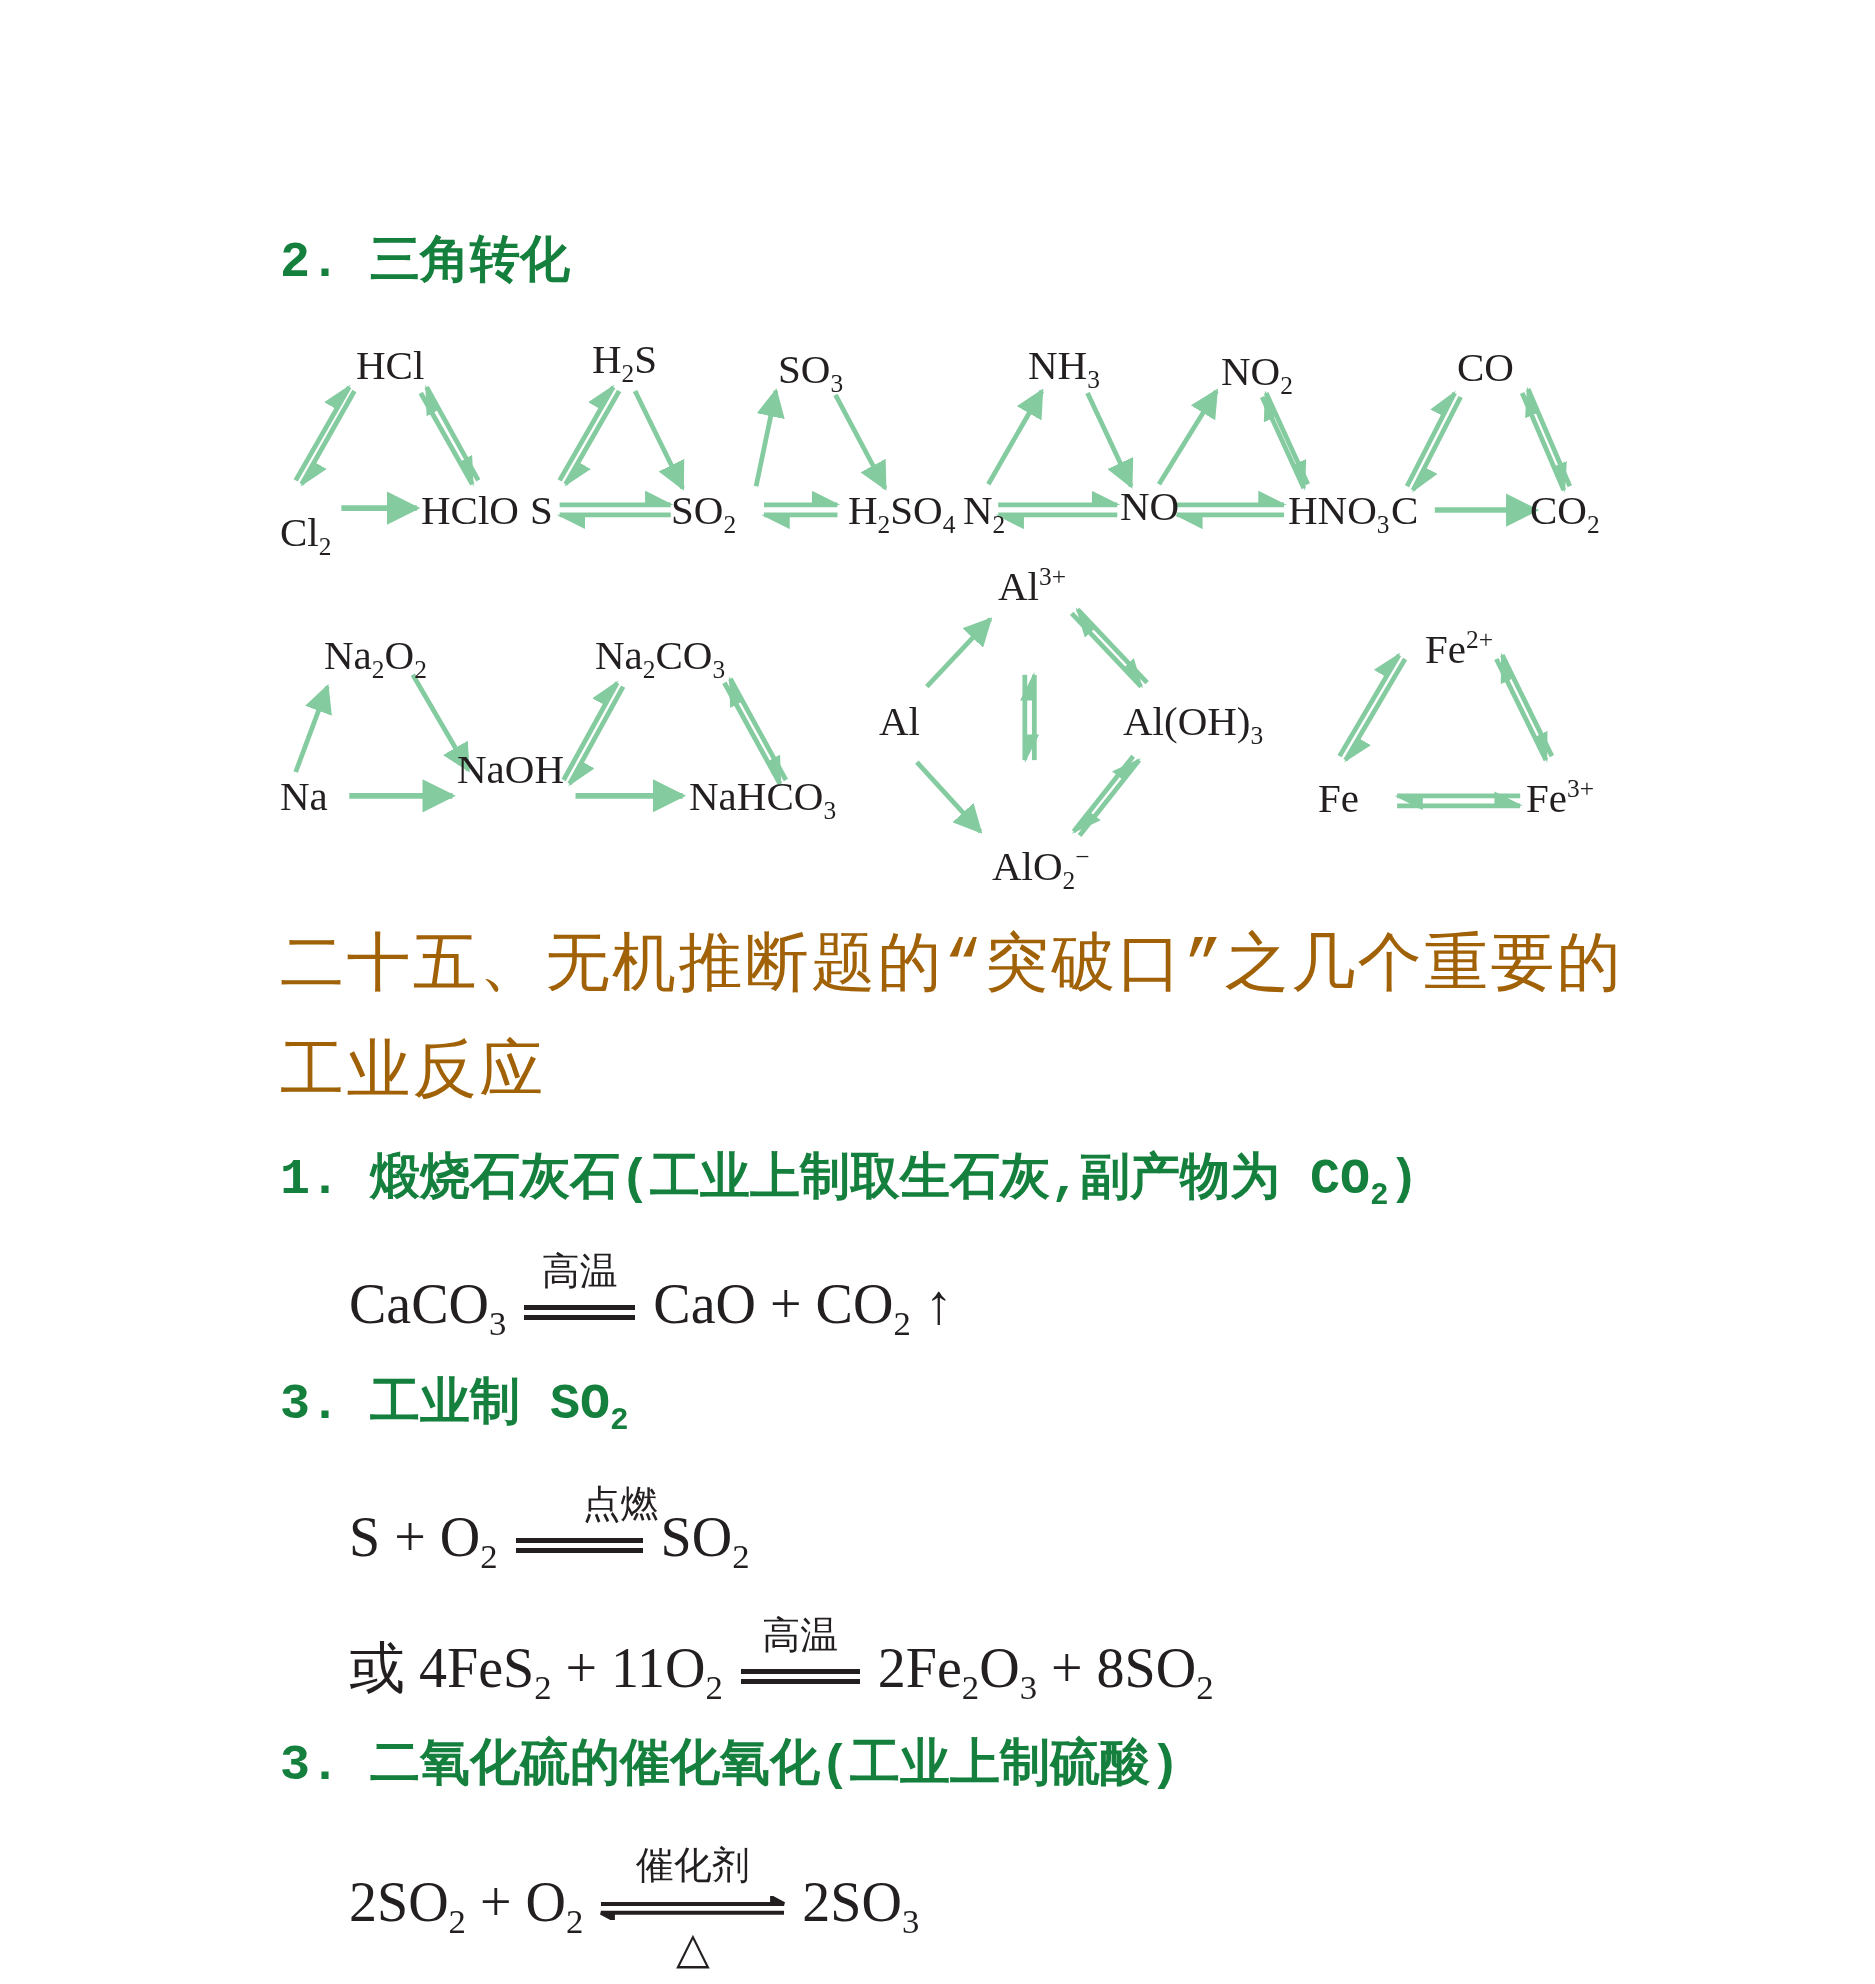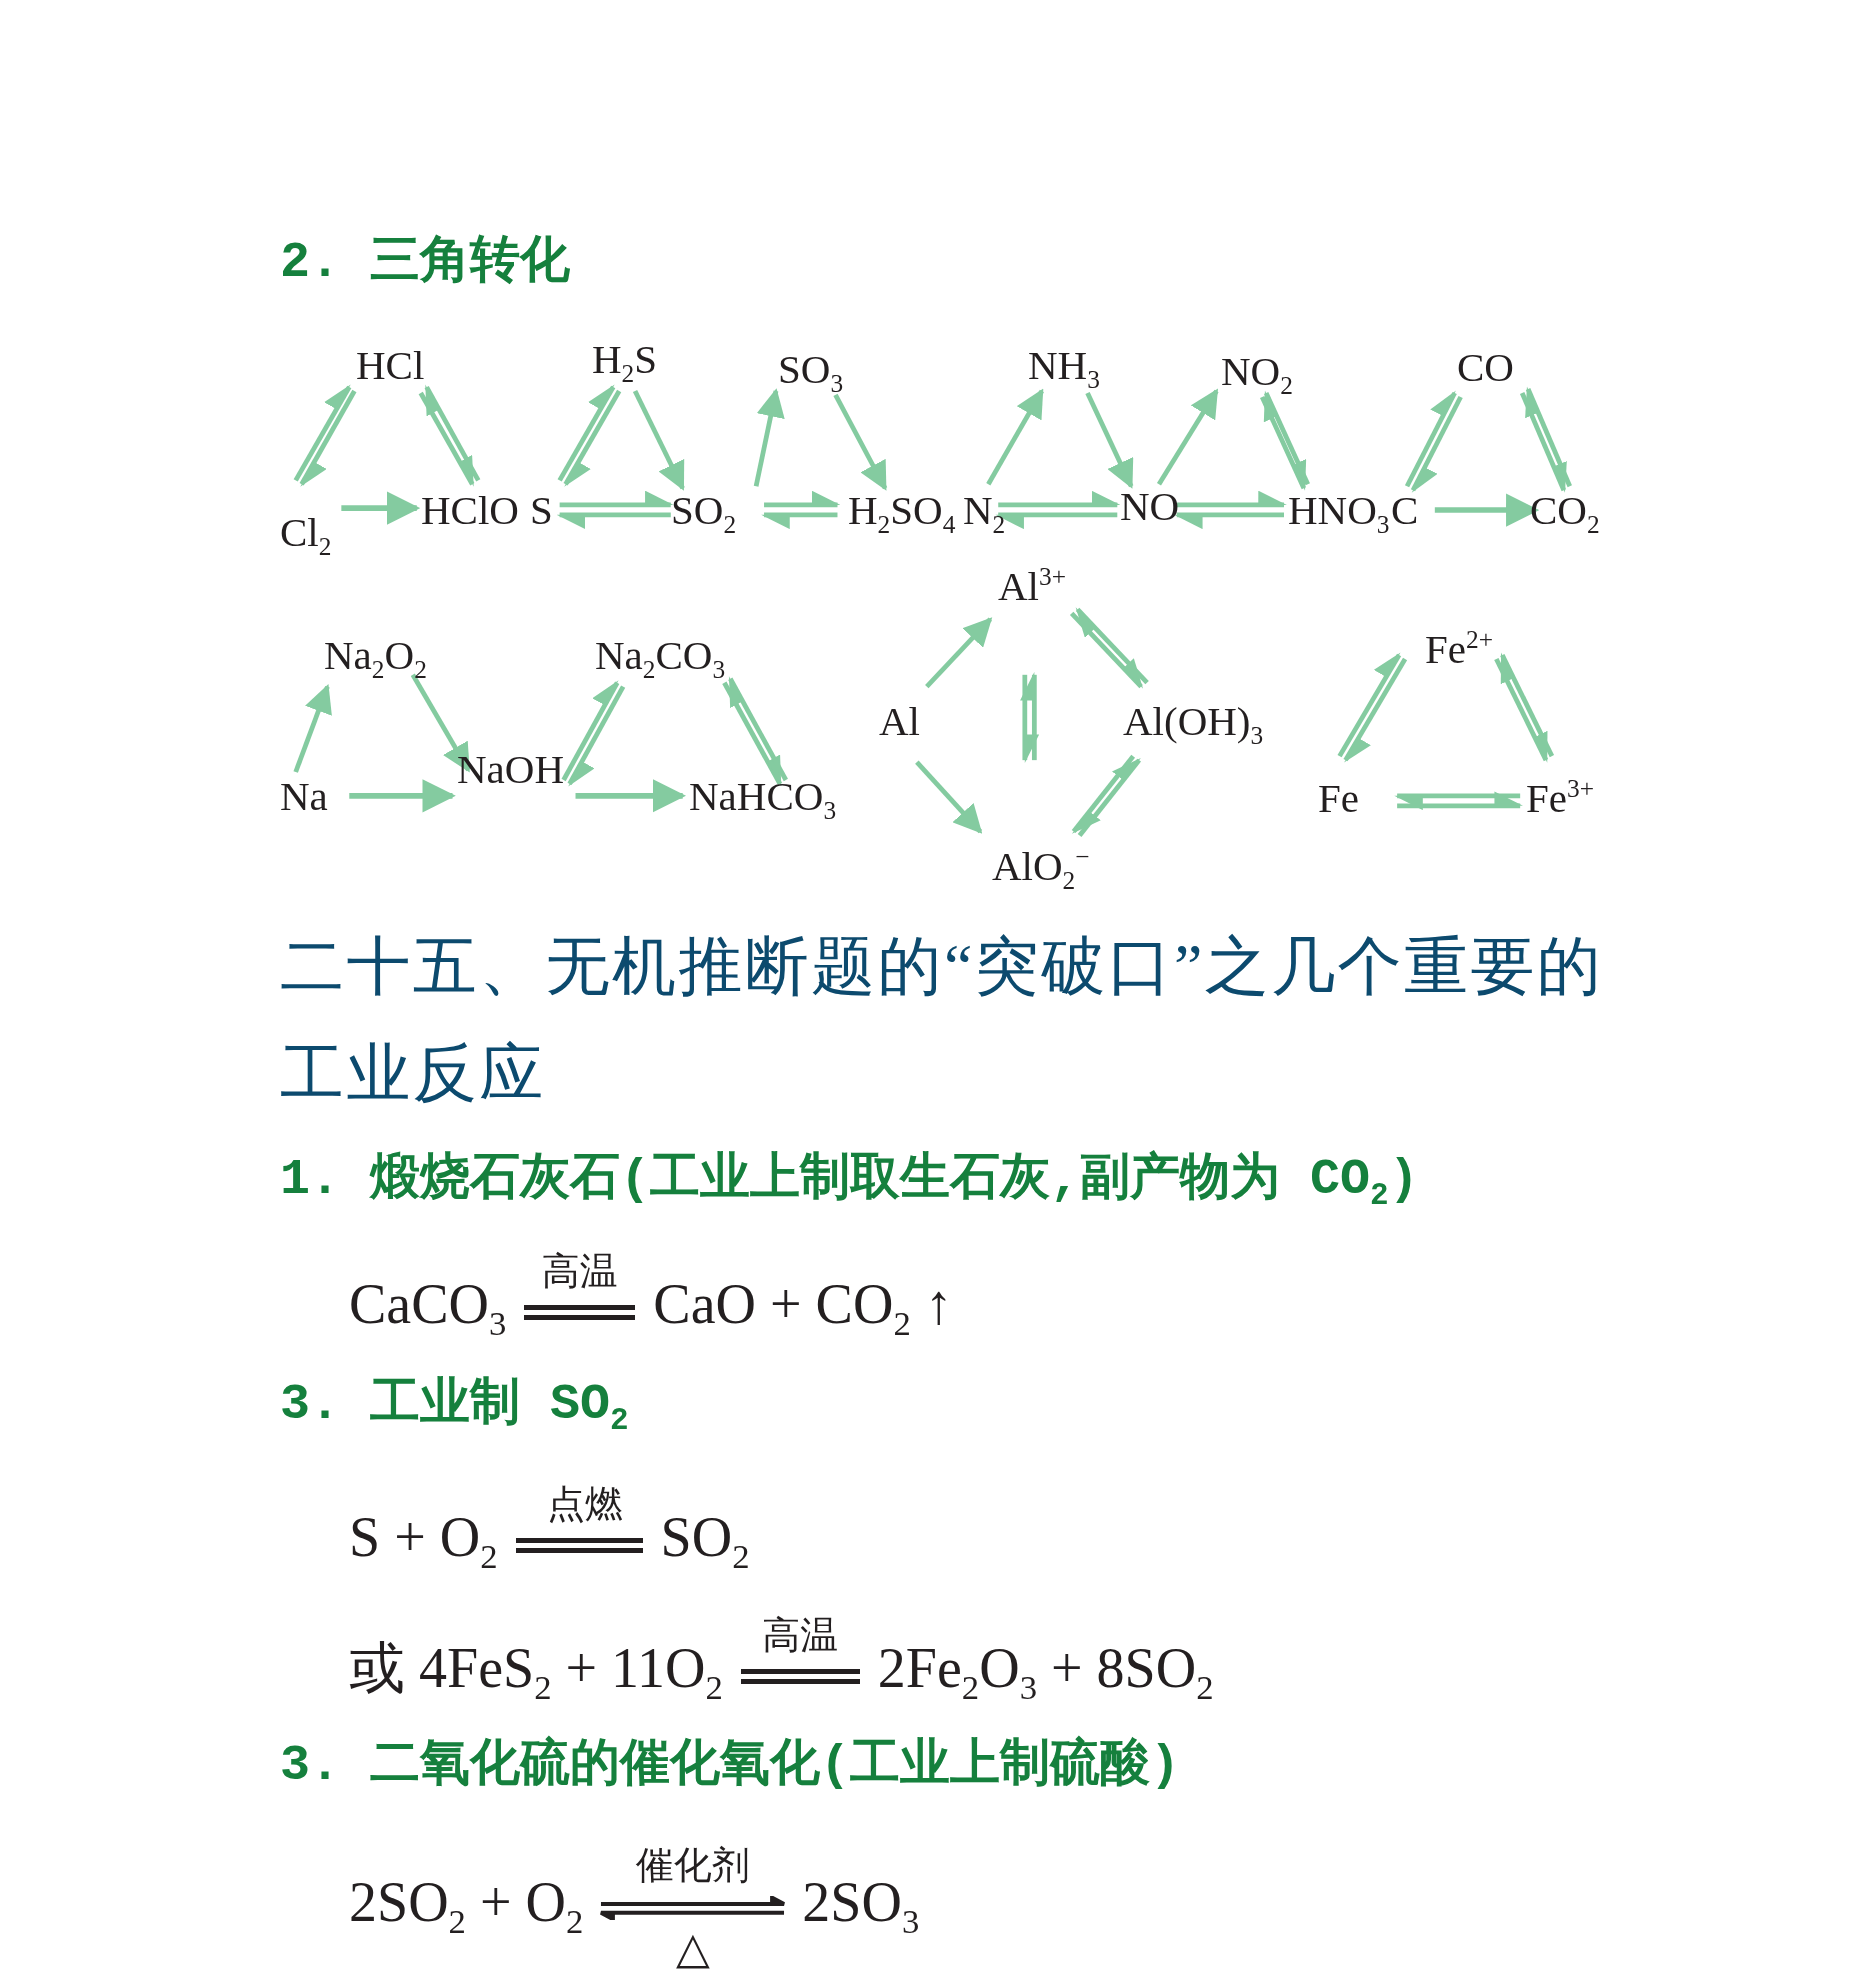--- a/index.html
+++ b/index.html
@@ -1,20 +1,20 @@
 <!DOCTYPE html>
 <html style="font-size:6.4px"><head>
 <meta charset="utf-8">
 <style>
   html, body { margin:0; padding:0; background:#ffffff; }
   body { width:1875px; height:2776px; position:relative; overflow:hidden;
          font-family:"Liberation Serif","DejaVu Serif",serif; color:#231f20; }
   .abs { position:absolute; white-space:nowrap; }
   .teal { color:#15803d; font-family:Liberation Mono, monospace; font-weight:bold; }
-  .orange { color:#0c4a6e; font-family:Liberation Serif, serif; }
+  .orange { color:#a16207; font-family:Liberation Mono, monospace; }
   .h2 { font-size:50px; line-height:1; }
   .h1 { font-size:64px; line-height:1; letter-spacing:2.4px; }
   .chem { font-size:41px; line-height:1; font-family:"Liberation Serif",serif; }
   .eq { font-size:56px; line-height:1; font-family:"Liberation Serif",serif; }
   .cond { font-size:38px; line-height:1; font-family:"DejaVu Serif","Liberation Serif",serif; position:absolute; text-align:center; white-space:nowrap; }
   sub, sup { font-size:62%; line-height:0; }
   svg.diagram { position:absolute; left:0; top:0; }
 </style>
 </head>
 <body>
@@ -166,21 +166,21 @@
     <span style="position:absolute; left:4px; right:4px; top:16.7px; height:4.8px; background:#231f20;"></span>
   </span>
   <span>CaO + CO</span><sub>2</sub>
   <span>↑</span>
 </div>
 
 <div class="abs teal h2" style="left:280px; top:1380px;"><span>3. 工业制 SO</span><sub>2</sub></div>
 <div class="abs eq" style="left:349px; top:1509px;">
   <span>S + O</span><sub>2</sub>
   <span style="display:inline-block; position:relative; width:135px; height:24px; vertical-align:middle;">
-    <span class="cond" style="left:6px; width:135px; top:-46px;">点燃</span>
+    <span class="cond" style="left:12px; width:135px; top:-46px;text-align:right;">点燃</span>
     <span style="position:absolute; left:4px; right:4px; top:7.1px; height:4.8px; background:#231f20;"></span>
     <span style="position:absolute; left:4px; right:4px; top:16.7px; height:4.8px; background:#231f20;"></span>
   </span>
   <span>SO</span><sub>2</sub>
 </div>
 <div class="abs eq" style="left:349px; top:1640px;">
   <span style="font-family:'DejaVu Serif',serif;">或</span>
   <span>4FeS</span><sub>2</sub><span> + 11O</span><sub>2</sub>
   <span style="display:inline-block; position:relative; width:127px; height:24px; vertical-align:middle;">
     <span class="cond" style="left:0; width:127px; top:-46px;">高温</span>

